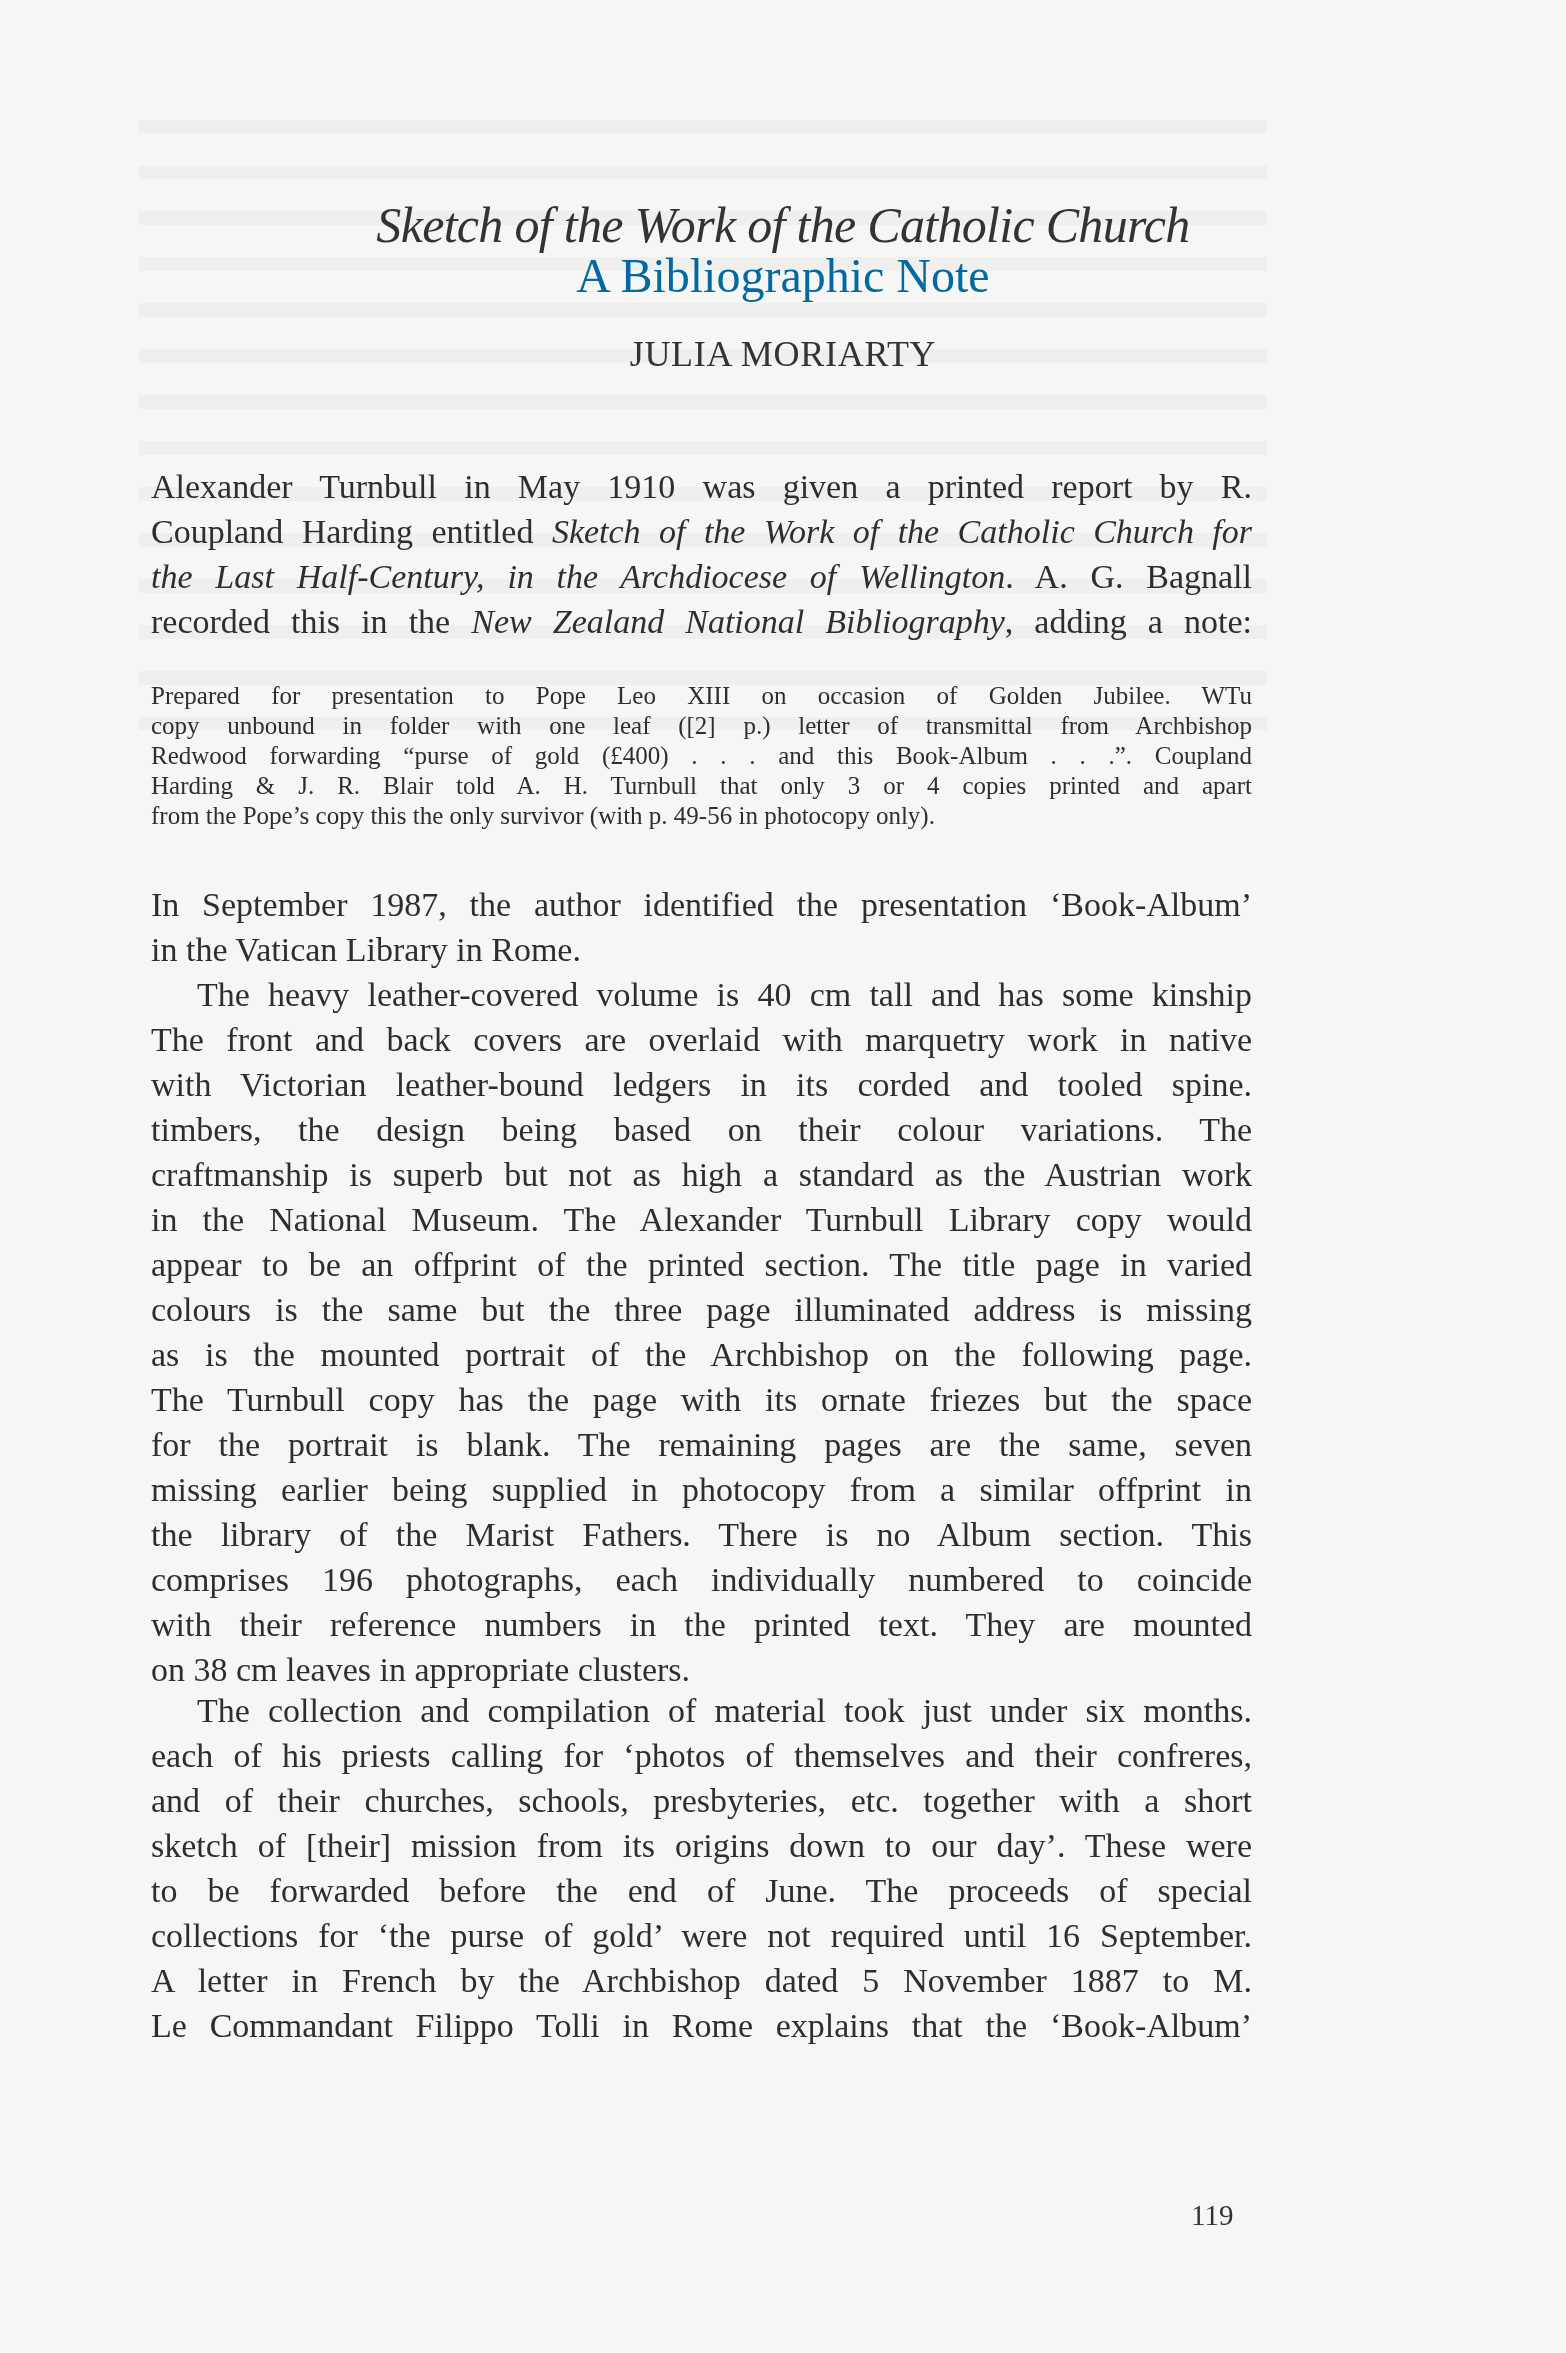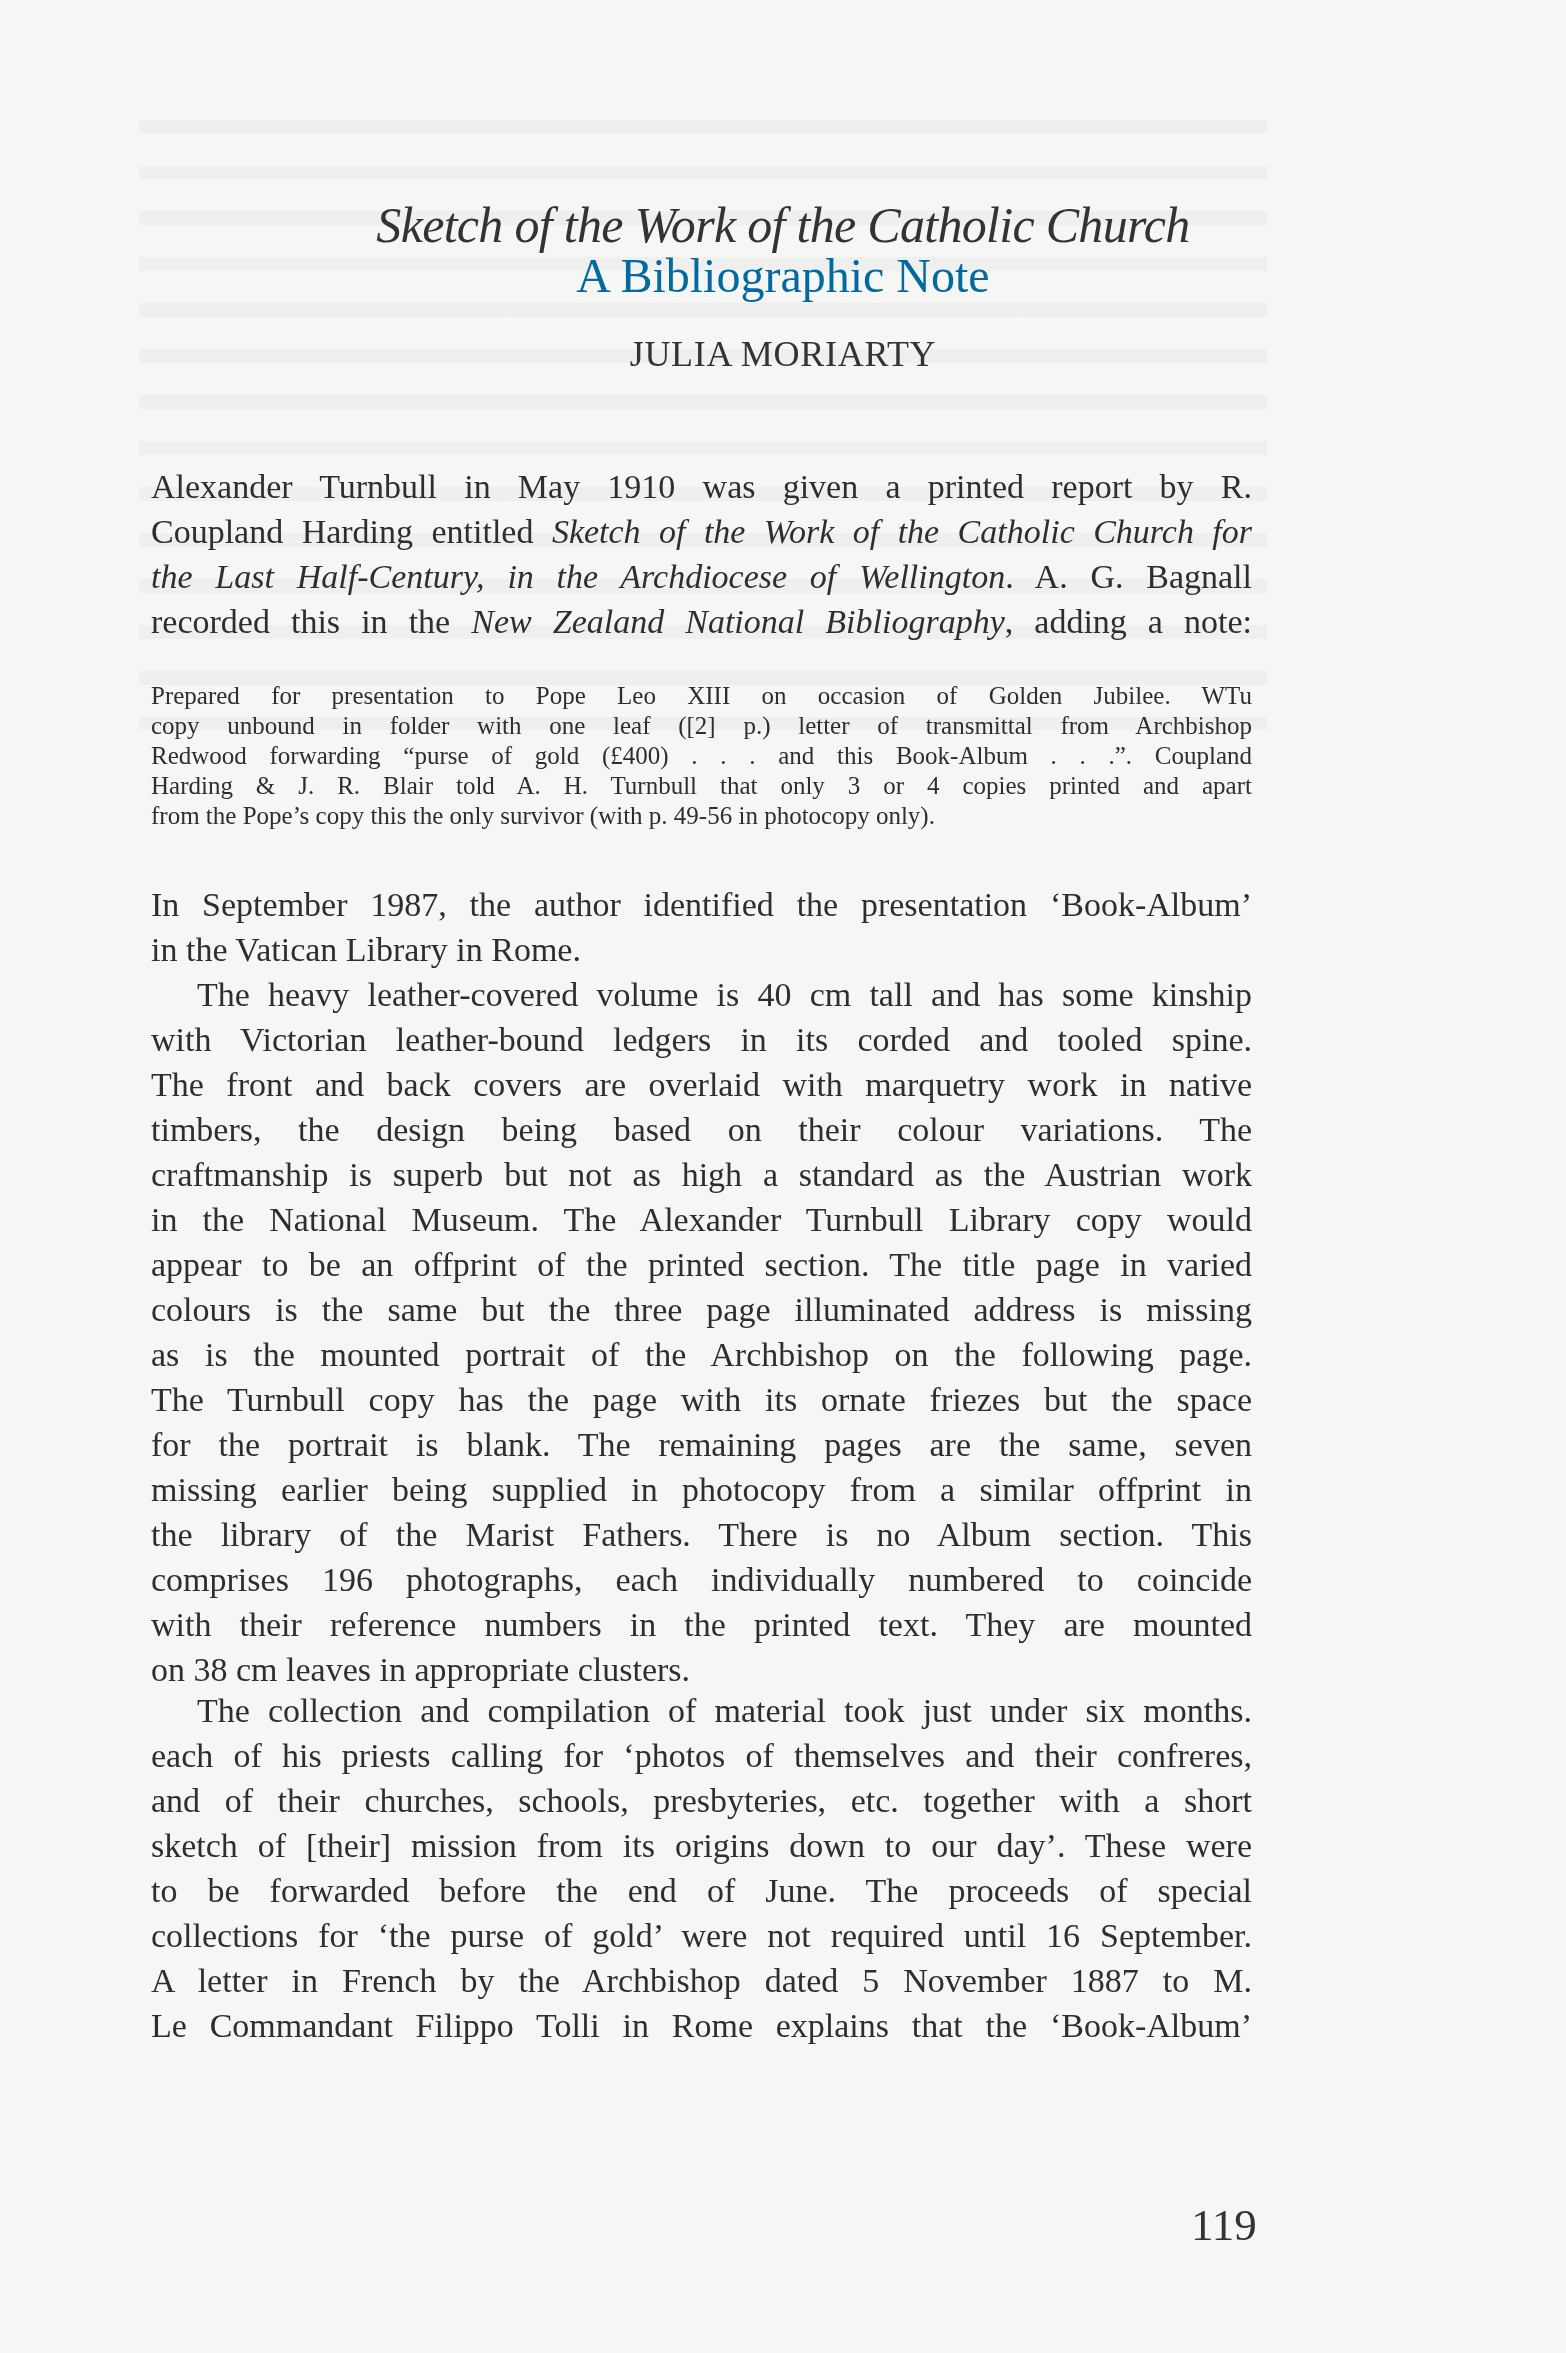--- a/index.html
+++ b/index.html
@@ -34,21 +34,21 @@
   .body .line.last { text-align-last: left; }
   .body .line.indent { padding-left: 46px; }
   .note {
     position: absolute; left: 151px; width: 1101px;
     font-size: 25px; line-height: 30px;
   }
   .note .line { display: block; height: 30px; white-space: nowrap; text-align: justify; text-align-last: justify; }
   .note .line.last { text-align-last: left; }
   em { font-style: italic; }
   .page-number {
-    position: absolute; top: 2199px; left: 1191px; font-size: 45px; color: #333;
+    position: absolute; top: 2199px; left: 1191px; font-size: 29px; color: #333;
   }
   .bleed {
     position: absolute; left: 139px; top: 93px; width: 1128px; height: 637px;
     opacity: 0.04; pointer-events: none;
     background: repeating-linear-gradient(180deg, transparent 0 26.5px, #444 26.5px 40px, transparent 40px 46px);
   }
 </style>
 </head>
 <body>
 
@@ -75,22 +75,22 @@
     <span class="line last">from the Pope’s copy this the only survivor (with p. 49-56 in photocopy only).</span>
   </div>
 
   <div class="body" style="top:882px;">
     <span class="line">In September 1987, the author identified the presentation ‘Book-Album’</span>
     <span class="line last">in the Vatican Library in Rome.</span>
   </div>
 
   <div class="body" style="top:972px;">
     <span class="line indent">The heavy leather-covered volume is 40 cm tall and has some kinship</span>
+    <span class="line">The front and back covers are overlaid with marquetry work in native</span>
     <span class="line">with Victorian leather-bound ledgers in its corded and tooled spine.</span>
-    <span class="line">The front and back covers are overlaid with marquetry work in native</span>
     <span class="line">timbers, the design being based on their colour variations. The</span>
     <span class="line">craftmanship is superb but not as high a standard as the Austrian work</span>
     <span class="line">in the National Museum. The Alexander Turnbull Library copy would</span>
     <span class="line">appear to be an offprint of the printed section. The title page in varied</span>
     <span class="line">colours is the same but the three page illuminated address is missing</span>
     <span class="line">as is the mounted portrait of the Archbishop on the following page.</span>
     <span class="line">The Turnbull copy has the page with its ornate friezes but the space</span>
     <span class="line">for the portrait is blank. The remaining pages are the same, seven</span>
     <span class="line">missing earlier being supplied in photocopy from a similar offprint in</span>
     <span class="line">the library of the Marist Fathers. There is no Album section. This</span>

